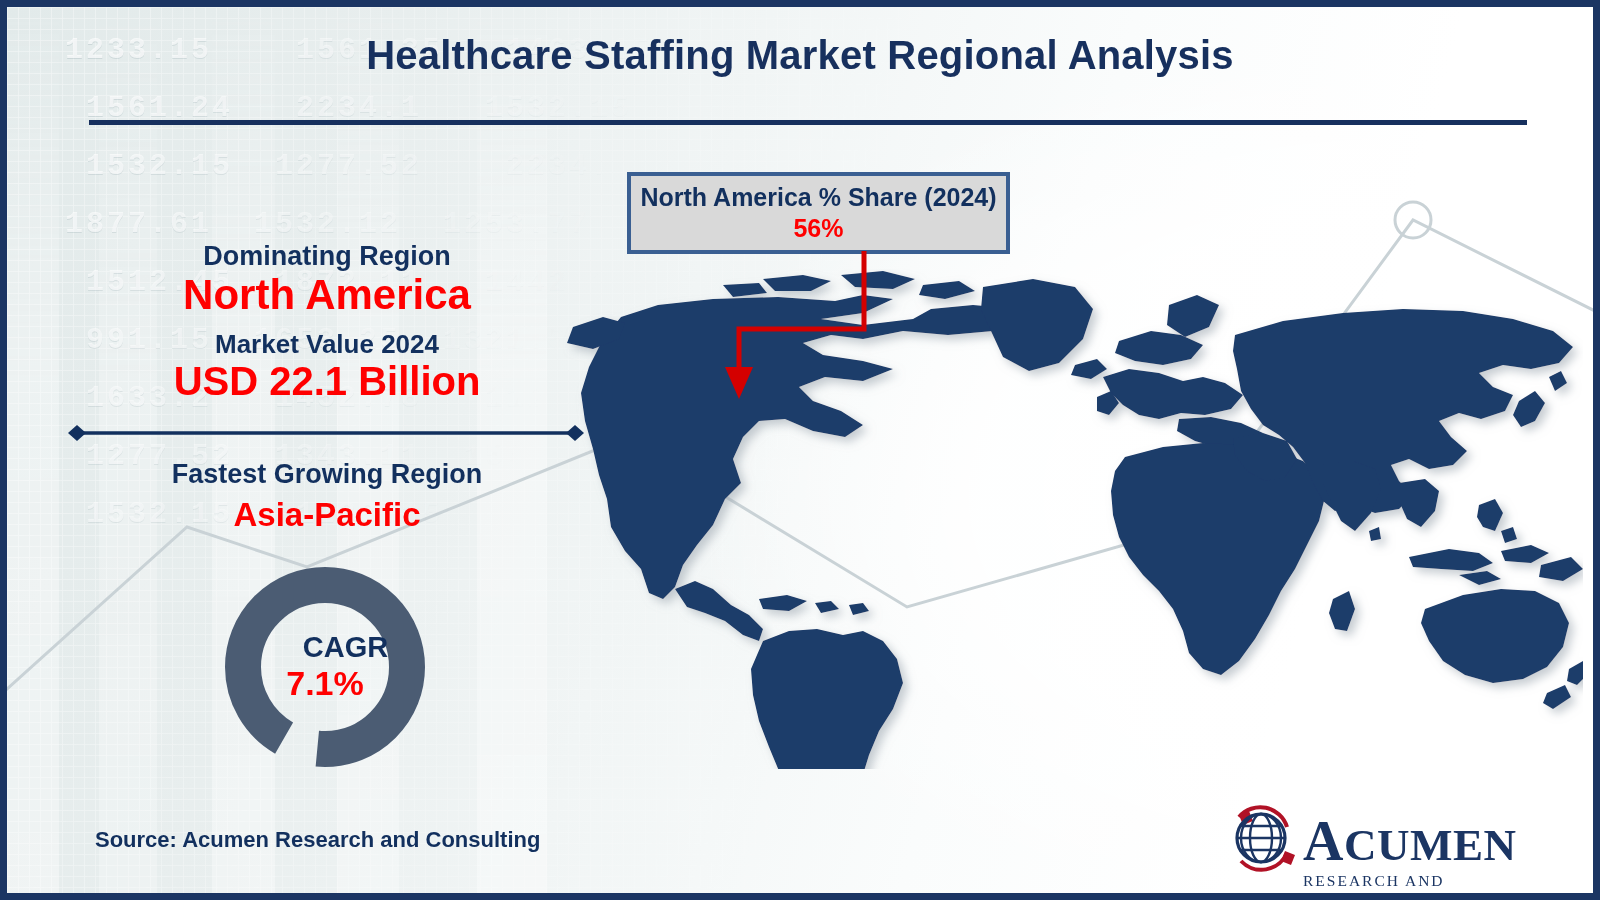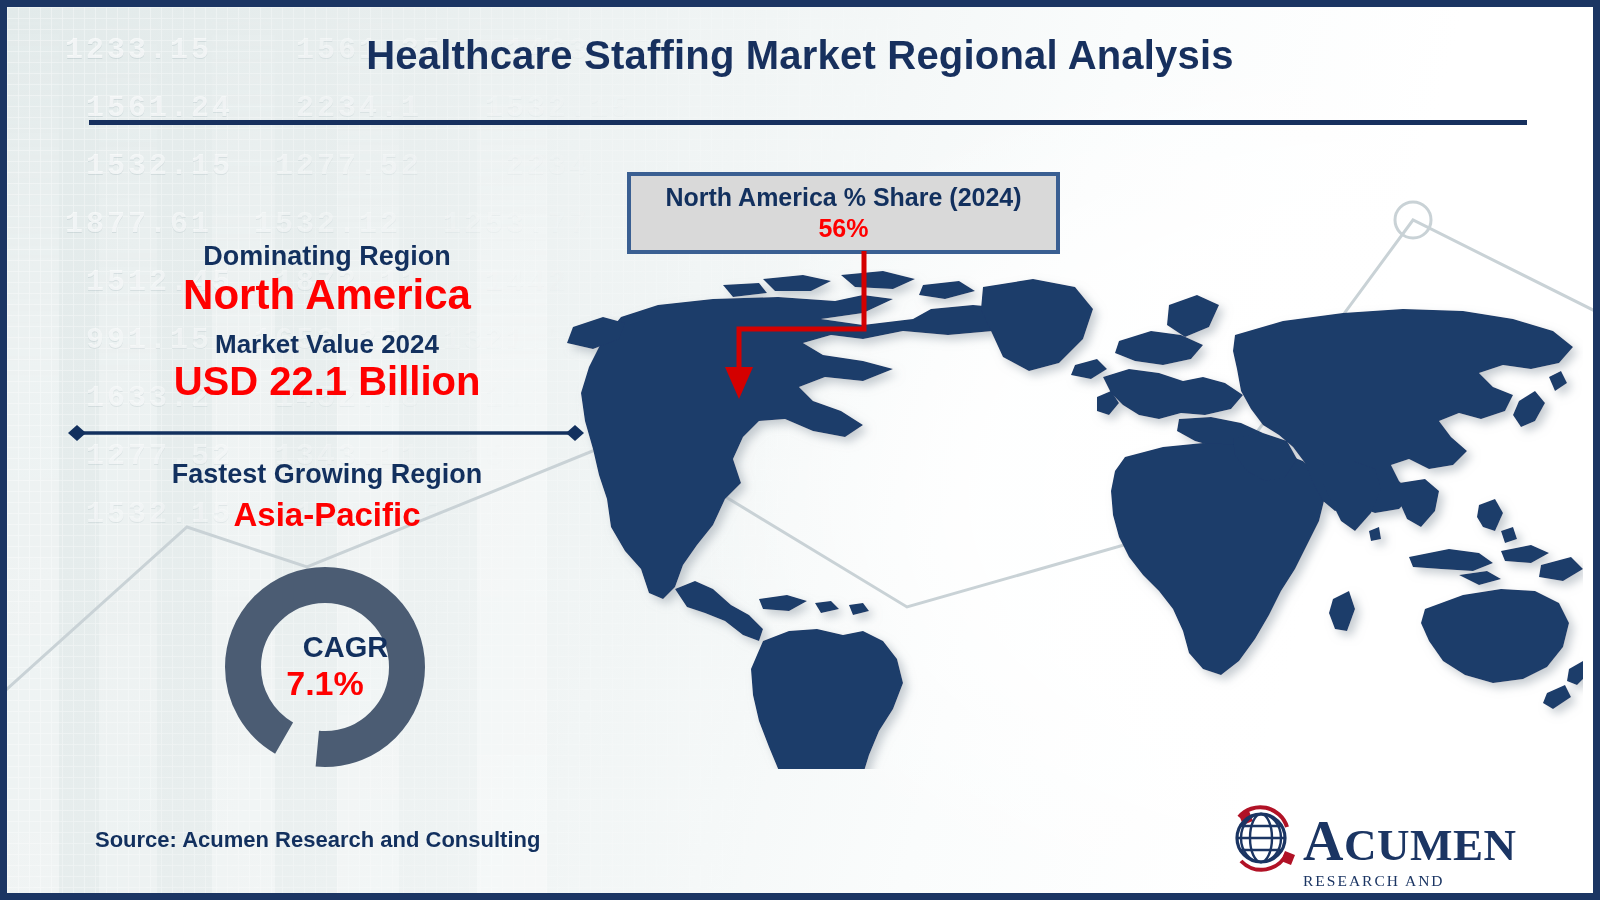--- a/index.html
+++ b/index.html
@@ -91,21 +91,21 @@
   .cagr-label{font-size:29px;font-weight:bold;color:#12305e;line-height:1.05;margin-left:41px;}
   .cagr-value{font-size:34px;font-weight:bold;color:#ff0000;line-height:1.1;margin-top:2px;}
 
   
   .map{position:absolute;left:556px;top:262px;width:1020px;height:500px;}
   .map svg{display:block;width:100%;height:100%;}
   .map path{fill:#1b3c6b;}
 
   
   .callout{
-    position:absolute;left:620px;top:165px;width:433px;height:82px;
+    position:absolute;left:620px;top:165px;width:383px;height:82px;
     background:#d9d9d9;border:4px solid #3a5f92;
     box-sizing:border-box;
     display:flex;flex-direction:column;align-items:center;justify-content:center;
   }
   .callout-title{font-size:25px;font-weight:bold;color:#12305e;line-height:1.15;}
   .callout-value{font-size:25px;font-weight:bold;color:#ff0000;line-height:1.15;margin-top:2px;}
   .arrow{position:absolute;left:700px;top:240px;width:200px;height:160px;}
 
   
   .source{

